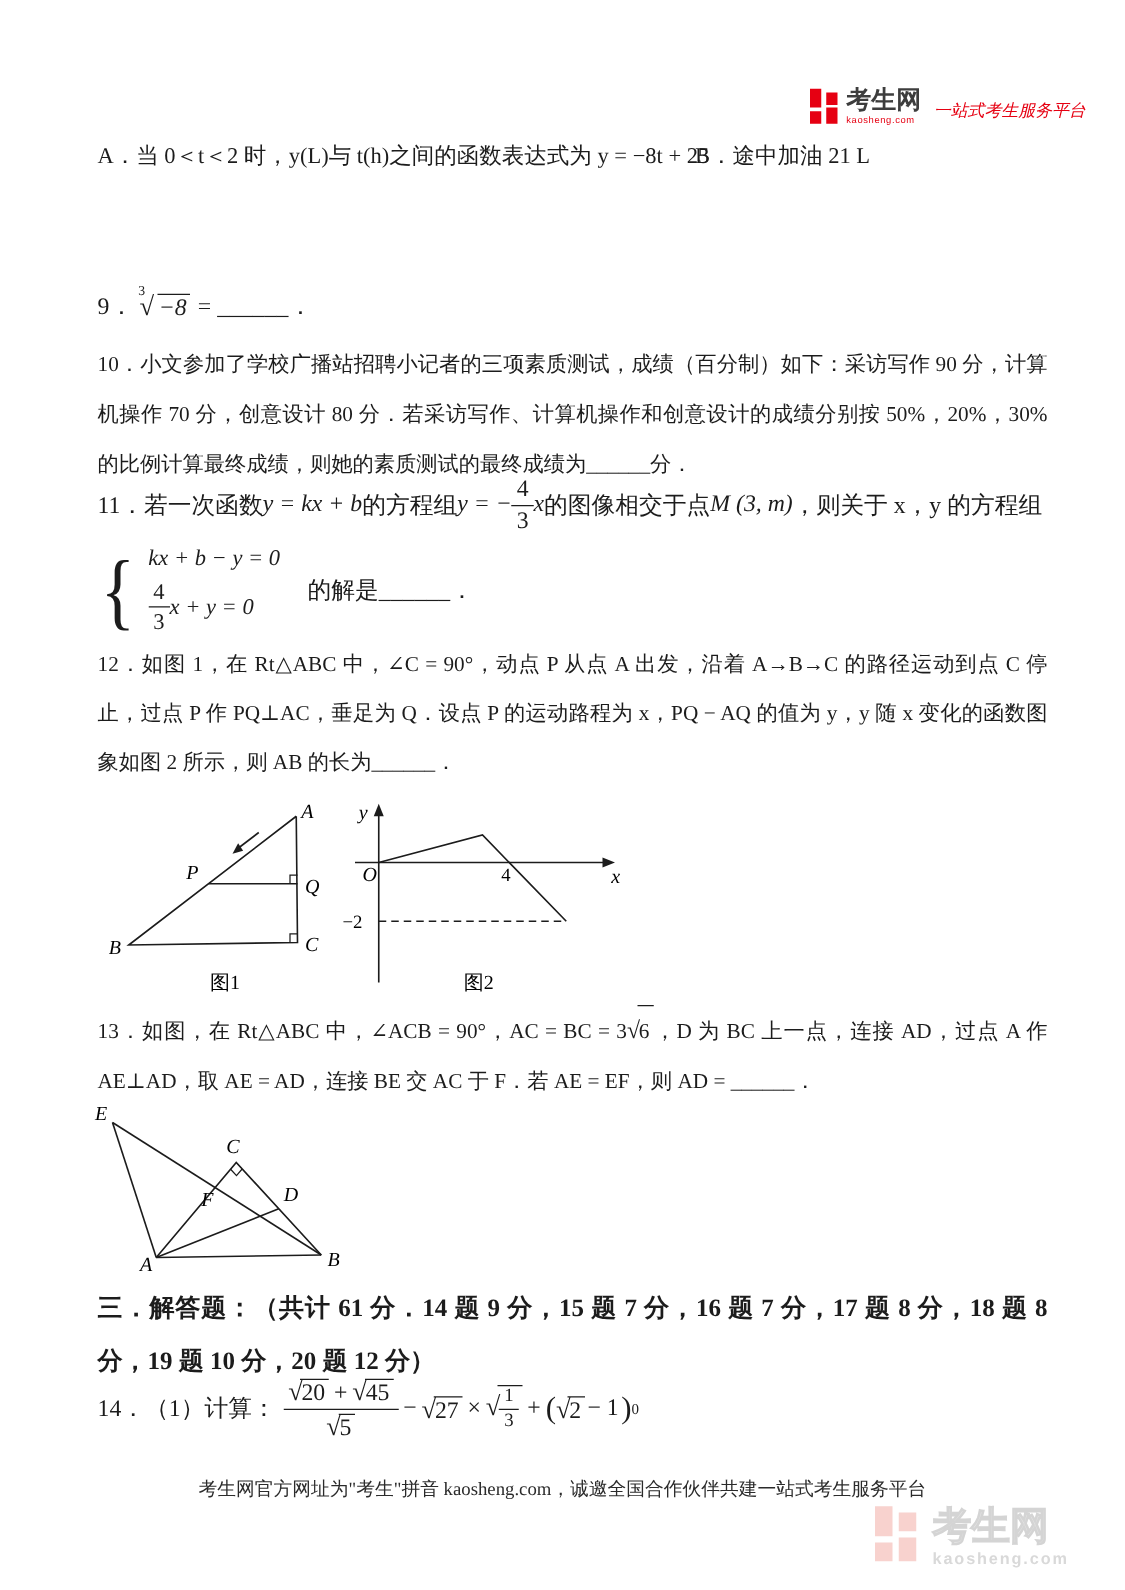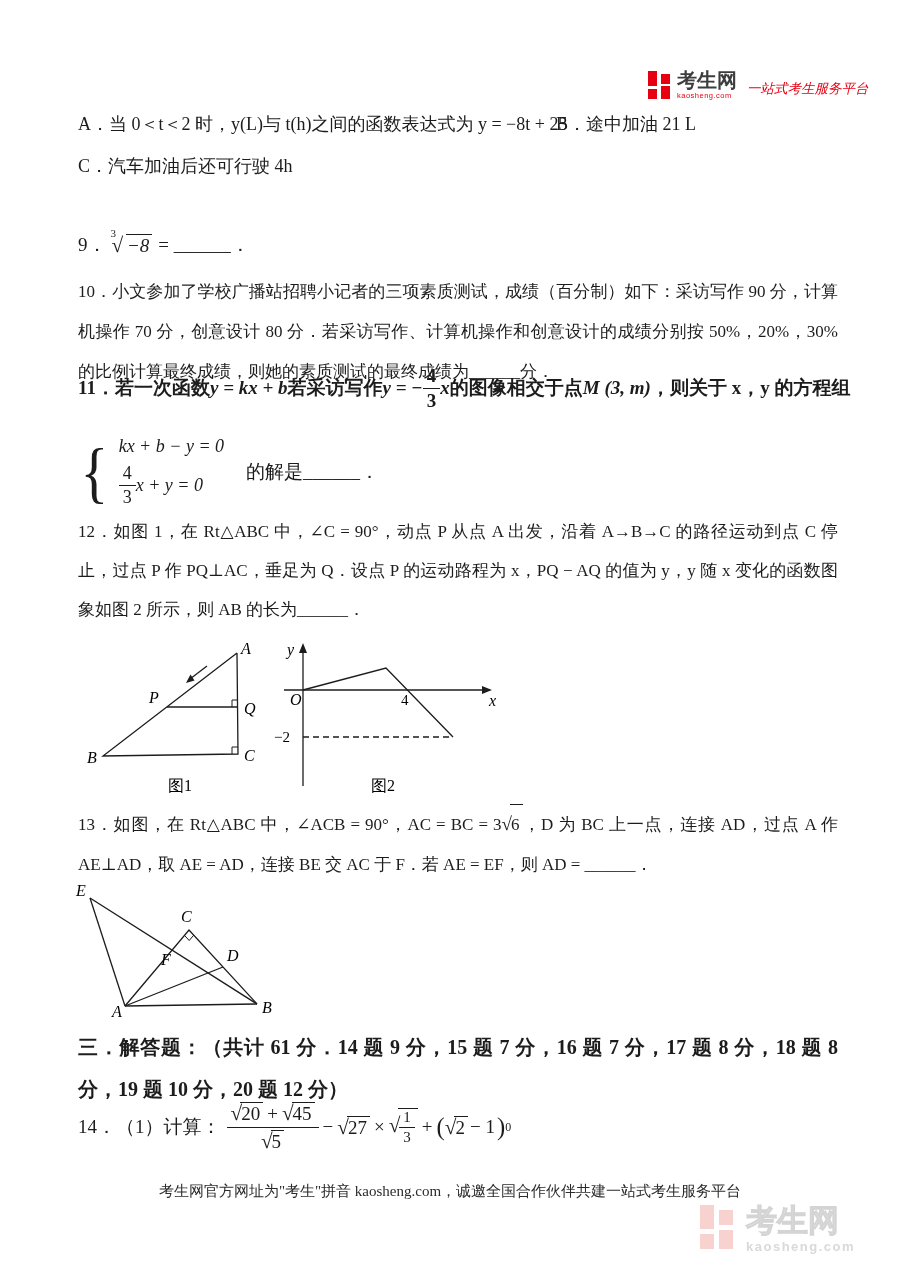--- a/index.html
+++ b/index.html
@@ -71,38 +71,37 @@
     </div>
     <div class="bn">
       <div class="nm">考生网</div>
       <div class="dm">kaosheng.com</div>
     </div>
     <div class="tg">一站式考生服务平台</div>
   </div>
 
   <span class="abs row" style="left:78px;top:112px;">A．当 0＜t＜2 时，y(L)与 t(h)之间的函数表达式为 y = −8t + 25</span>
   <span class="abs row" style="left:556px;top:112px;">B．途中加油 21 L</span>
-  <span class="abs row" style="left:78px;top:154px;">C．汽车加油后还可行驶 4h</span>
 
 
   <div class="abs fx" style="left:78px;top:232px;">
     <span>9．</span>
     <span class="sq cube m">
       <sup class="idx">3</sup>
       <span class="rd">−8</span>
     </span>
     <span style="margin-left:6px;">= ______．</span>
   </div>
 
   <div class="abs p" style="left:78px;top:272px;">10．小文参加了学校广播站招聘小记者的三项素质测试，成绩（百分制）如下：采访写作 90 分，计算机操作 70 分，创意设计 80 分．若采访写作、计算机操作和创意设计的成绩分别按 50%，20%，30%的比例计算最终成绩，则她的素质测试的最终成绩为______分．</div>
 
-  <div class="abs fx" style="left:78px;top:362px;height:52px;font-weight:bold;">
+  <div class="abs fx" style="left:78px;top:378px;height:52px;">
     <span>11．若一次函数 </span>
     <span class="m">y = kx + b</span>
-    <span> 若采访写作 </span>
+    <span> 的方程组 </span>
     <span class="m">y = −</span>
     <span class="frac">
       <span class="n">4</span>
       <span class="d">3</span>
     </span>
     <span class="m">x</span>
     <span> 的图像相交于点 </span>
     <span class="m">M (3, m)</span>
     <span>，则关于 x，y 的方程组</span>
   </div>

